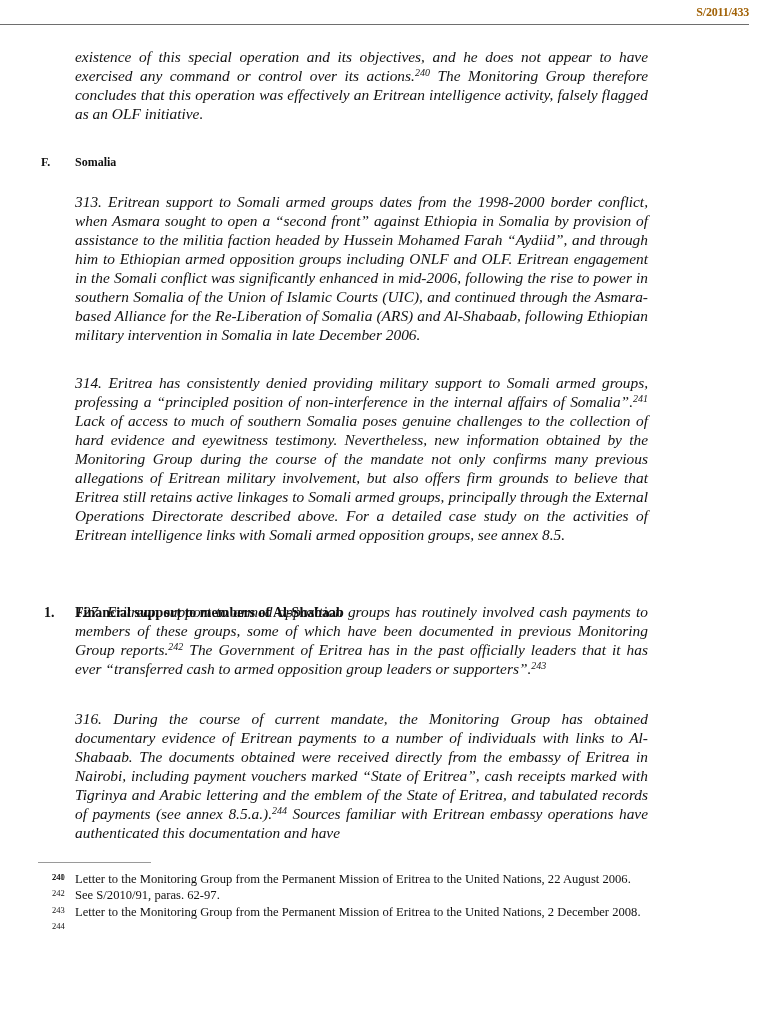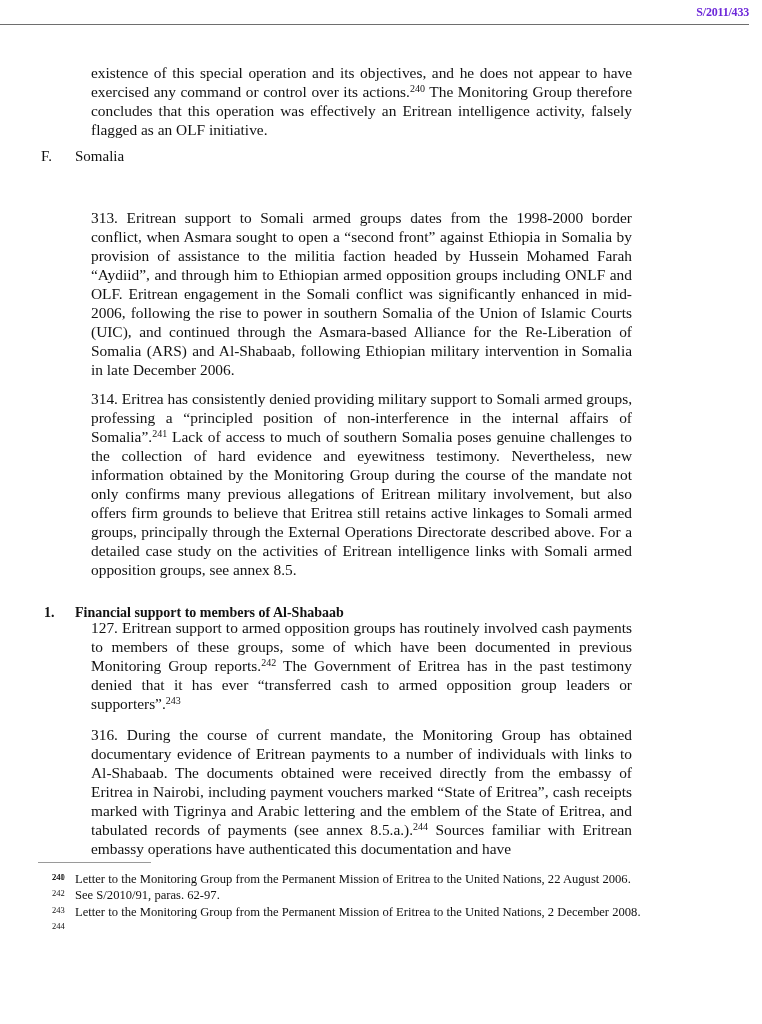--- a/index.html
+++ b/index.html
@@ -16,52 +16,53 @@
       color: #111111;
     }
     .doc-symbol {
       position: absolute;
       top: 5px;
       right: 13px;
       font-family: "Liberation Serif", serif;
       font-weight: bold;
       font-size: 12px;
       letter-spacing: -0.2px;
-      color: #6d28d9;
+      color: #a16207;
     }
     .header-rule {
       position: absolute;
       top: 24px;
       left: 0;
       width: 749px;
       height: 0;
       border-top: 1.5px solid #6e6e6e;
     }
     .body-text {
       position: absolute;
       left: 75px;
       width: 573px;
       font-size: 15.4px;
       line-height: 19px;
       text-align: justify;
     }
     .body-text p {
-      margin: 16px;
+      margin: 0;
+      font-style: italic;
     }
     sup {
       font-size: 10px;
       line-height: 0;
       vertical-align: 5px;
     }
     .section-heading {
       position: absolute;
       left: 41px;
-      top: 145px;
-      font-weight: normal;
-      font-size: 15px;
+      top: 151px;
+      font-weight: bold;
+      font-size: 12px;
       line-height: 22px;
       white-space: nowrap;
     }
     .section-heading .letter {
       display: inline-block;
       width: 34px;
     }
     .sub-heading {
       position: absolute;
       left: 44px;
@@ -128,21 +129,21 @@
     <span>314. Eritrea has consistently denied providing military support to Somali armed groups, professing a “principled position of non-interference in the internal affairs of Somalia”.</span><sup>241</sup><span> Lack of access to much of southern Somalia poses genuine challenges to the collection of hard evidence and eyewitness testimony. Nevertheless, new information obtained by the Monitoring Group during the course of the mandate not only confirms many previous allegations of Eritrean military involvement, but also offers firm grounds to believe that Eritrea still retains active linkages to Somali armed groups, principally through the External Operations Directorate described above. For a detailed case study on the activities of Eritrean intelligence links with Somali armed opposition groups, see annex 8.5.</span>
   </p>
 </div>
 
 <div class="sub-heading">
   <span class="num">1.</span><span>Financial support to members of Al-Shabaab</span>
 </div>
 
 <div class="body-text" style="top:602px;">
   <p>
-    <span>127. Eritrean support to armed opposition groups has routinely involved cash payments to members of these groups, some of which have been documented in previous Monitoring Group reports.</span><sup>242</sup><span> The Government of Eritrea has in the past testimony denied that it has ever “transferred cash to armed opposition group leaders or supporters”.</span><sup>243</sup>
+    <span>127. Eritrean support to armed opposition groups has routinely involved cash payments to members of these groups, some of which have been documented in previous Monitoring Group reports.</span><sup>242</sup><span> The Government of Eritrea has in the past officially leaders that it has ever “transferred cash to armed opposition group leaders or supporters”.</span><sup>243</sup>
   </p>
 </div>
 
 <div class="body-text" style="top:709px;">
   <p>
     <span>316. During the course of current mandate, the Monitoring Group has obtained documentary evidence of Eritrean payments to a number of individuals with links to Al-Shabaab. The documents obtained were received directly from the embassy of Eritrea in Nairobi, including payment vouchers marked “State of Eritrea”, cash receipts marked with Tigrinya and Arabic lettering and the emblem of the State of Eritrea, and tabulated records of payments (see annex 8.5.a.).</span><sup>244</sup><span> Sources familiar with Eritrean embassy operations have authenticated this documentation and have</span>
   </p>
 </div>
 
 <div class="footnote-rule"></div>

